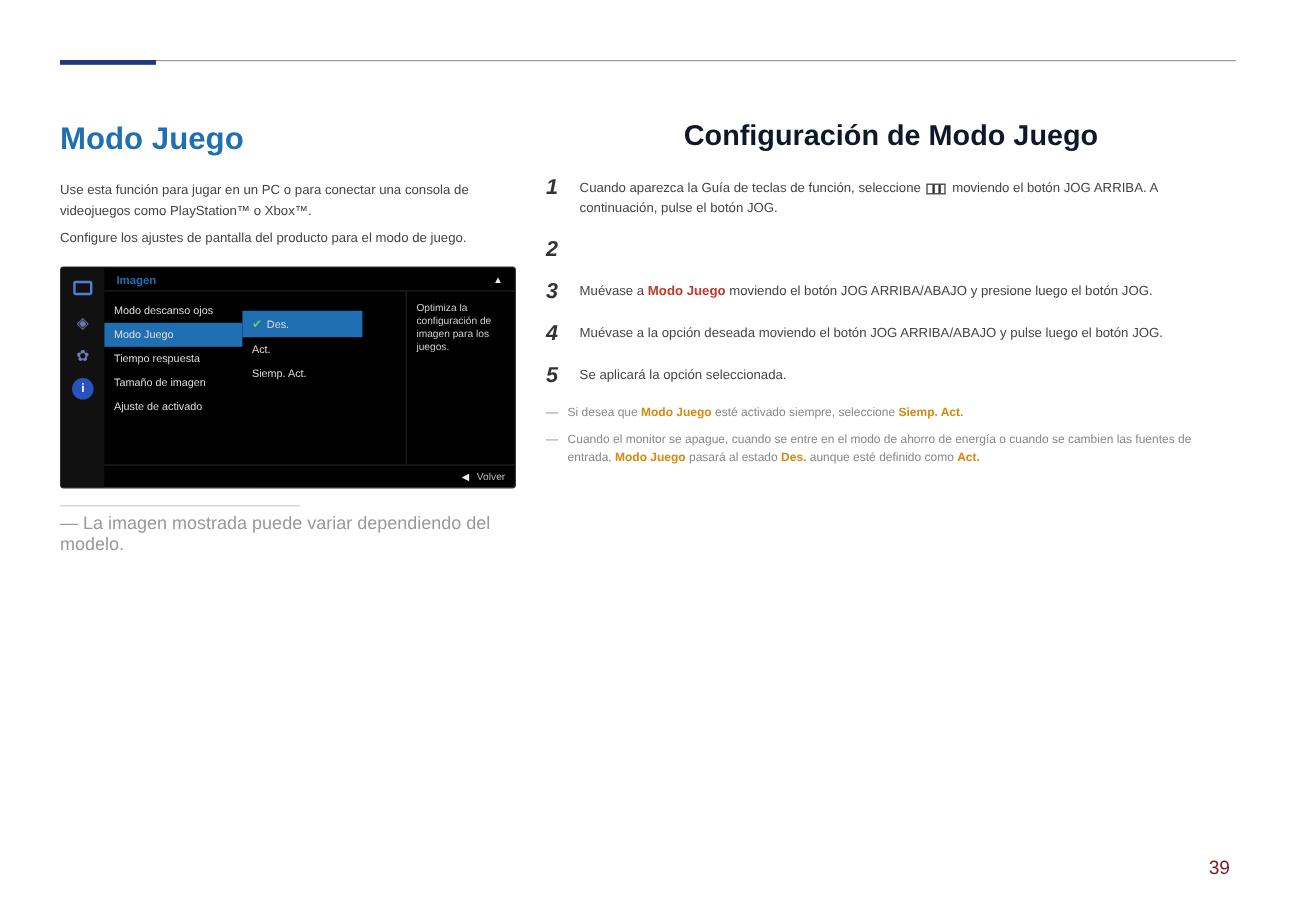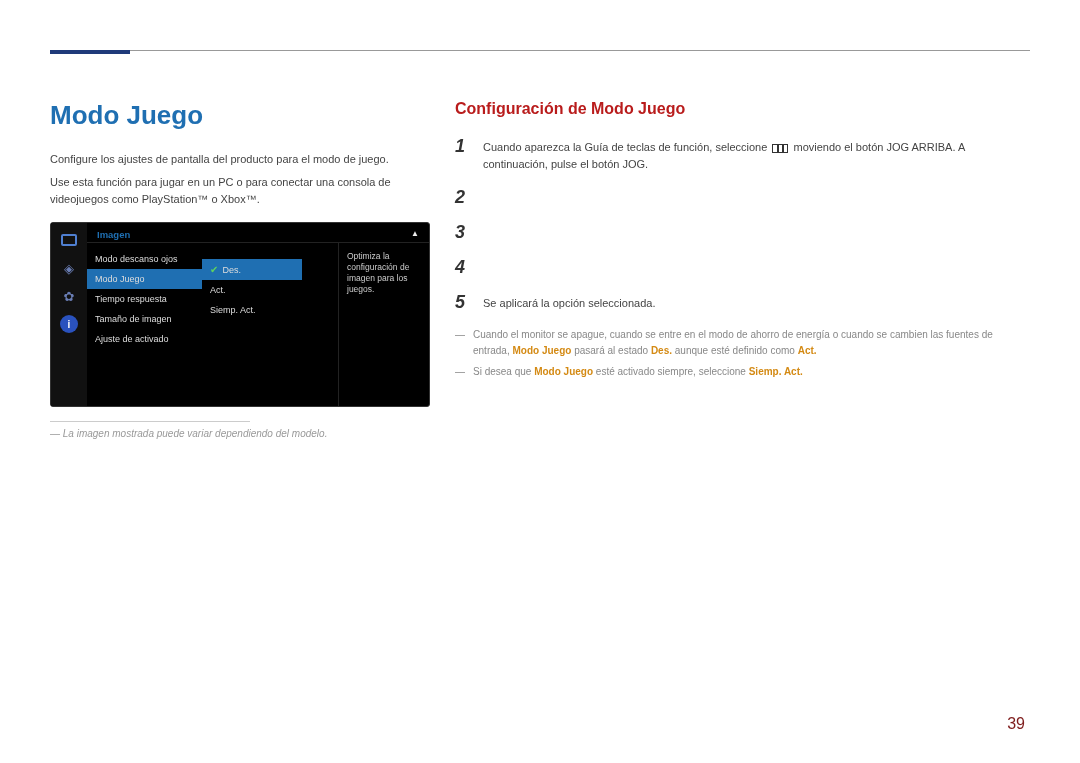--- a/index.html
+++ b/index.html
@@ -38,24 +38,25 @@
     top: 100px;
     width: 575px;
   }
   h1.title {
     color: #1f6fb2;
     font-size: 26px;
     font-weight: 600;
     margin-bottom: 20px;
   }
   h2.title {
-    color: #b91c1c;
-    font-size: 16px;
+    color: #0f172a;
+    font-size: 24px;
     font-weight: 700;
     margin-bottom: 18px;
+    text-align: center;
   }
   .body-text {
     font-size: 11px;
     line-height: 1.55;
     color: #444;
     margin-bottom: 6px;
   }
   .note {
     font-size: 10px;
     color: #888;
@@ -150,21 +151,21 @@
   }
   .arrow-up { font-size: 8px; color: #eee; }
   .arrow-left { font-size: 8px; color: #eee; margin-right: 4px;}
 
   .hr {
     border: 0;
     border-top: 1px solid #ccc;
     margin: 14px 0 6px 0;
     width: 200px;
   }
-  .caption { font-size: 10px; color: #999; font-style: italic; }
+  .caption { font-size: 15px; color: #999; }
 
   .step-row { display: flex; gap: 14px; margin-bottom: 14px; }
   .step-num { font-style: italic; font-size: 18px; font-weight: 600; color: #333; min-width: 14px; }
   .step-text { font-size: 11px; color: #444; line-height: 1.55; padding-top: 3px; }
   .menu-glyph {
     display: inline-block;
     width: 16px;
     height: 9px;
     border: 1.5px solid #333;
     vertical-align: middle;
@@ -193,22 +194,22 @@
 </style>
 </head>
 <body>
 
 <div class="topbar">
   <div class="topbar-accent"></div>
 </div>
 
 <div class="col-left">
   <h1 class="title">Modo Juego</h1>
+  <p class="body-text">Use esta función para jugar en un PC o para conectar una consola de videojuegos como PlayStation™ o Xbox™.</p>
   <p class="body-text">Configure los ajustes de pantalla del producto para el modo de juego.</p>
-  <p class="body-text">Use esta función para jugar en un PC o para conectar una consola de videojuegos como PlayStation™ o Xbox™.</p>
 
   <div class="osd">
     <div class="osd-iconcol">
       <div class="ic">
           <div class="ic-monitor"></div>
         </div>
       <div class="ic">◈</div>
       <div class="ic">✿</div>
       <div class="ic" style="background:#2a52be;border-radius:50%;color:#fff;font-size:10px;font-weight:bold;">i</div>
     </div>
@@ -229,20 +230,24 @@
           <div class="osd-sub-row" style="height:5px"></div>
           <div class="osd-sub-row sel">
             <span class="check">✔</span>
             <span>Des.</span>
           </div>
           <div class="osd-sub-row">Act.</div>
           <div class="osd-sub-row">Siemp. Act.</div>
         </div>
         <div class="osd-desc">Optimiza la configuración de imagen para los juegos.</div>
       </div>
+      <div class="osd-footer">
+        <span class="arrow-left">◀</span>
+        <span>Volver</span>
+      </div>
     </div>
   </div>
 
   <hr class="hr">
   <p class="caption">
     <span>― </span><span>La imagen mostrada puede variar dependiendo del modelo.</span>
   </p>
 </div>
 
 <div class="col-right">
@@ -254,37 +259,41 @@
       <span>Cuando aparezca la Guía de teclas de función, seleccione </span><span class="menu-glyph"></span><span> moviendo el botón JOG ARRIBA. A continuación, pulse el botón JOG.</span>
     </div>
   </div>
 
   <div class="step-row">
     <div class="step-num">2</div>
   </div>
 
   <div class="step-row">
     <div class="step-num">3</div>
+    <div class="step-text">
+      <span>Muévase a </span><span class="bold-red">Modo Juego</span><span> moviendo el botón JOG ARRIBA/ABAJO y presione luego el botón JOG.</span>
+    </div>
   </div>
 
   <div class="step-row">
     <div class="step-num">4</div>
+    <div class="step-text">Muévase a la opción deseada moviendo el botón JOG ARRIBA/ABAJO y pulse luego el botón JOG.</div>
   </div>
 
   <div class="step-row">
     <div class="step-num">5</div>
     <div class="step-text">Se aplicará la opción seleccionada.</div>
+  </div>
+
+  <div class="note">
+    <span>
+      <span>Si desea que </span><span class="orange">Modo Juego</span><span> esté activado siempre, seleccione </span><span class="orange">Siemp. Act.</span>
+    </span>
   </div>
 
   <div class="note">
     <span>
       <span>Cuando el monitor se apague, cuando se entre en el modo de ahorro de energía o cuando se cambien las fuentes de entrada, </span><span class="orange">Modo Juego</span><span> pasará al estado </span><span class="orange">Des.</span><span> aunque esté definido como </span><span class="orange">Act.</span>
     </span>
   </div>
-
-  <div class="note">
-    <span>
-      <span>Si desea que </span><span class="orange">Modo Juego</span><span> esté activado siempre, seleccione </span><span class="orange">Siemp. Act.</span>
-    </span>
-  </div>
 </div>
 
 <div class="page-num">39</div>
 
 </body></html>

